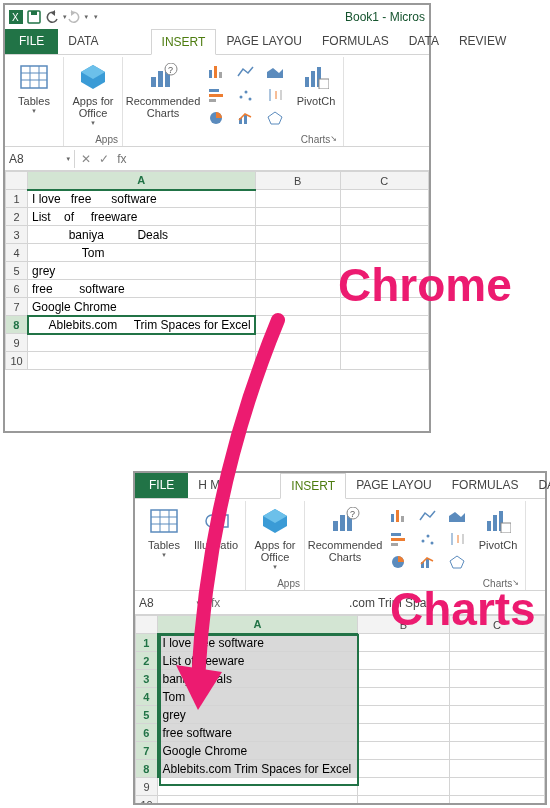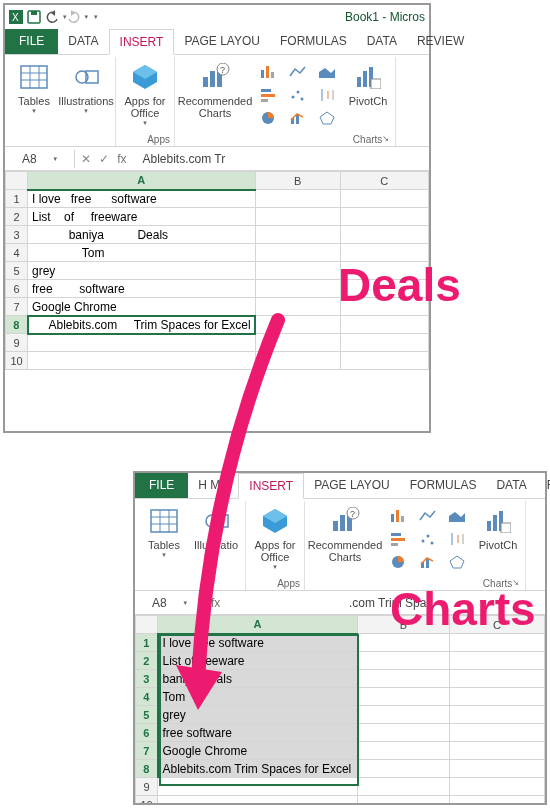--- a/index.html
+++ b/index.html
@@ -48,25 +48,26 @@
     padding: 5px 10px 4px;
     color: #444;
     white-space: nowrap;
   }
   .tab.file {
     background: #217346;
     color: #fff;
     padding: 5px 14px 4px;
   }
   .tab.active {
-    color: #be185d;
+    color: #4d7c0f;
     border: 1px solid #d4d4d4;
     border-bottom: 1px solid #fff;
     margin-bottom: -1px;
     background: #fff;
+    margin-left: 42px;
   }
 
   
   .ribbon {
     display: flex;
     background: #fff;
     border-bottom: 1px solid #d4d4d4;
     padding: 2px 0 0;
     height: 92px;
   }
@@ -118,21 +119,21 @@
     display: flex;
     align-items: center;
     height: 24px;
     border-bottom: 1px solid #d4d4d4;
     font-size: 12px;
     color: #444;
     background: #fff;
   }
   .namebox {
     width: 70px;
-    padding: 2px 17px;
+    padding: 2px 4px;
     border-right: 1px solid #d4d4d4;
     display: flex;
     align-items: center;
     justify-content: space-between;
   }
   .fx-area { display: flex; align-items: center; padding: 0 6px; gap: 8px; flex: 1; overflow: hidden; white-space: nowrap; }
   .fx-area .fx { color: #737373; }
   .fx-area .val { flex: 1; overflow: hidden; padding-left: 8px; }
 
   
@@ -252,30 +253,20 @@
                 <rect x="1" y="1" width="26" height="22" fill="none" stroke="#5b8bbd" stroke-width="1.5"></rect>
                 <line x1="1" y1="8" x2="27" y2="8" stroke="#5b8bbd"></line>
                 <line x1="1" y1="15" x2="27" y2="15" stroke="#5b8bbd"></line>
                 <line x1="10" y1="1" x2="10" y2="23" stroke="#5b8bbd"></line>
                 <line x1="19" y1="1" x2="19" y2="23" stroke="#5b8bbd"></line>
               </svg>
             </span>
           <span>Tables</span>
           <span class="drop-caret">▾</span>
         </div>
-        <div class="bigbtn">
-          <span class="ico">
-              <svg width="28" height="24">
-                <circle cx="10" cy="12" r="6" fill="none" stroke="#5b8bbd" stroke-width="1.5"></circle>
-                <rect x="14" y="6" width="12" height="12" fill="none" stroke="#5b8bbd" stroke-width="1.5"></rect>
-              </svg>
-            </span>
-          <span>Illustrations</span>
-          <span class="drop-caret">▾</span>
-        </div>
       </div>
     </div>
     <div class="group">
       <div class="icons-row">
         <div class="bigbtn">
           <span class="ico">
               <svg width="28" height="28">
                 <polygon points="14,2 26,9 26,19 14,26 2,19 2,9" fill="#3a9bd6"></polygon>
                 <polygon points="14,2 26,9 14,16 2,9" fill="#6cc0ea"></polygon>
               </svg>
@@ -376,21 +367,20 @@
 
   <div class="formulabar">
     <div class="namebox">
       <span>A8</span>
       <span class="drop-caret">▾</span>
     </div>
     <div class="fx-area">
       <span style="color:#888">✕</span>
       <span style="color:#888">✓</span>
       <span class="fx">fx</span>
-      <span class="val">     Ablebits.com     Tr</span>
     </div>
   </div>
 
   <div class="sheet">
     <table class="grid">
       <tbody>
           <tr>
         <th class="corner"></th>
         <th class="colA selhead">A</th>
         <th>B</th>
@@ -683,19 +673,19 @@
             <td></td>
             <td></td>
             <td></td>
           </tr>
     </tbody>
       </table>
     <div class="sel-rect"></div>
   </div>
 </div>
 
-<div class="biglabel bef">Deals</div>
+<div class="biglabel bef">Chrome</div>
 <div class="biglabel aft">Charts</div>
 
 <svg class="arrow" width="140" height="420">
   <path d="M110 10 Q 40 180 30 370" fill="none" stroke="#ec1b70" stroke-width="14" stroke-linecap="round"></path>
   <polygon points="30,400 8,355 54,362" fill="#ec1b70"></polygon>
 </svg>
 
 </body></html>

